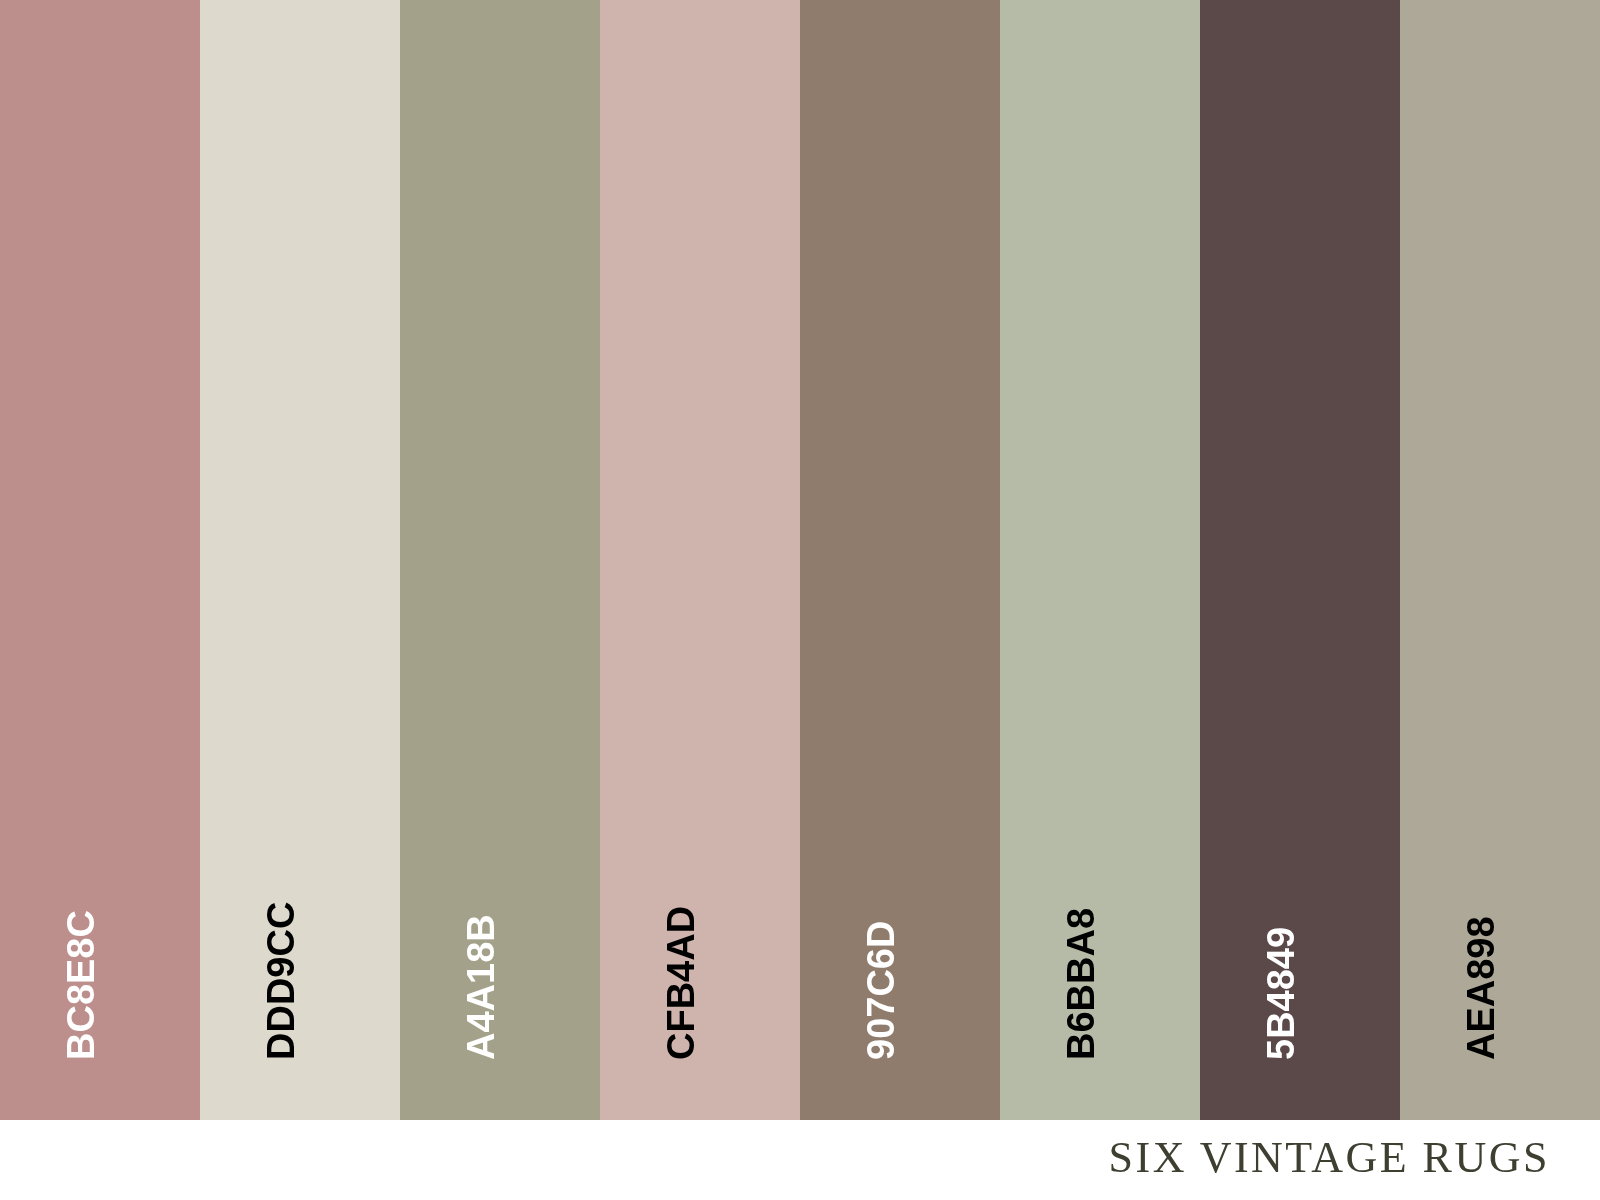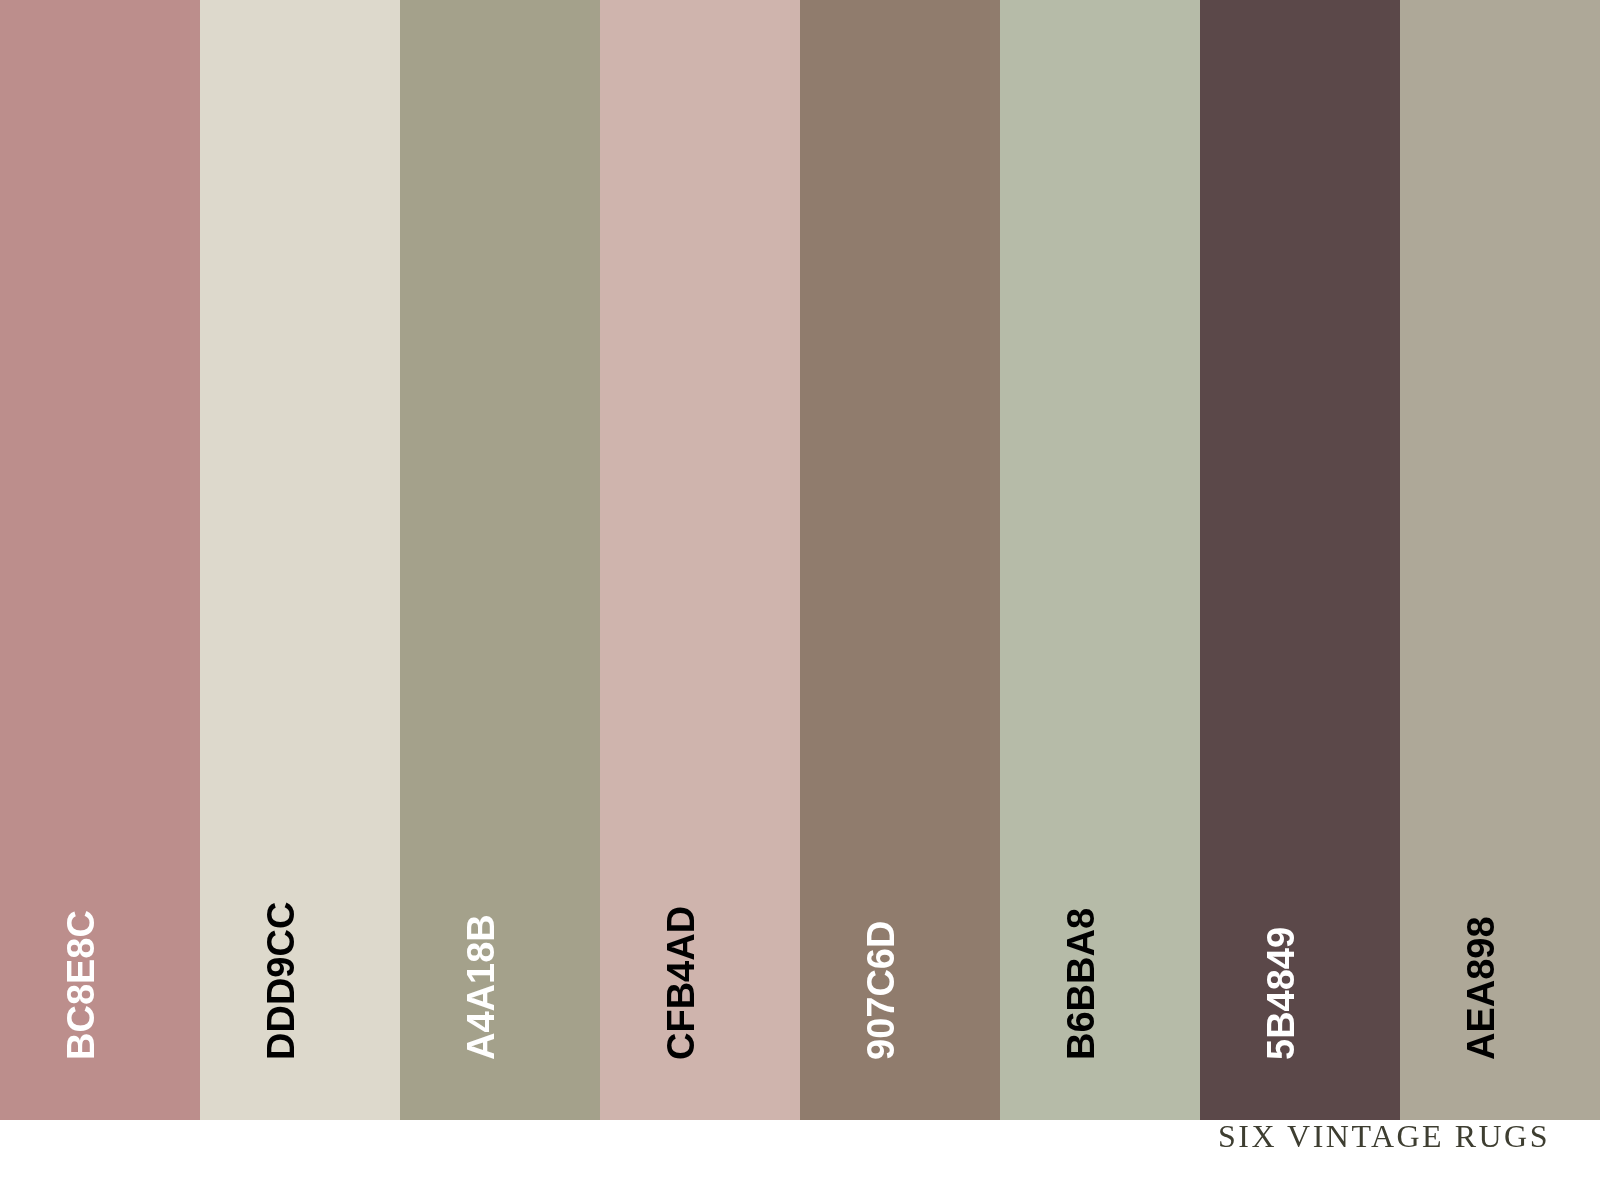--- a/index.html
+++ b/index.html
@@ -65,23 +65,23 @@
     left:0;
     top:1120px;
     width:1600px;
     height:80px;
     background:#ffffff;
   }
 
   #brand-wordmark {
     position:absolute;
     right:50px;
-    top:0;
+    top:16px;
     font-family:"Liberation Serif", serif;
-    font-size:32px;
+    font-size:44px;
     font-weight:normal;
     letter-spacing:2.5px;
     color:#3e3e31;
     white-space:nowrap;
     line-height:1;
   }
 </style>
 </head>
 <body>
 

